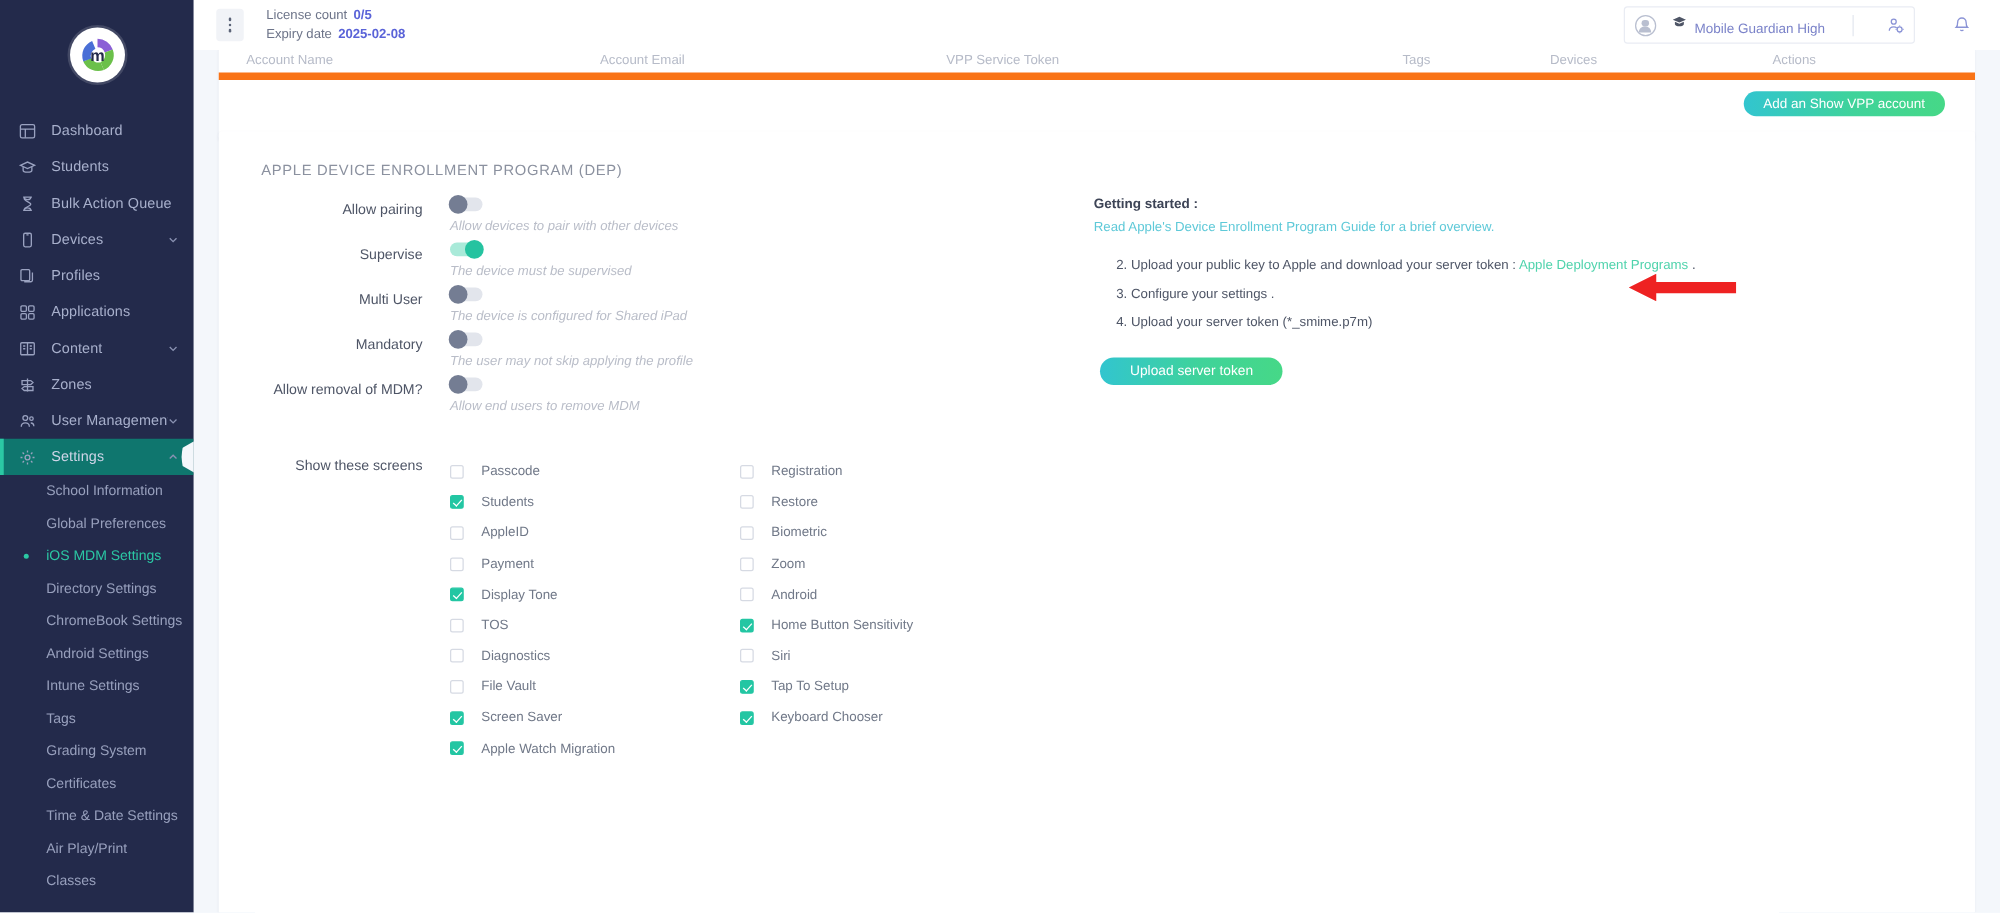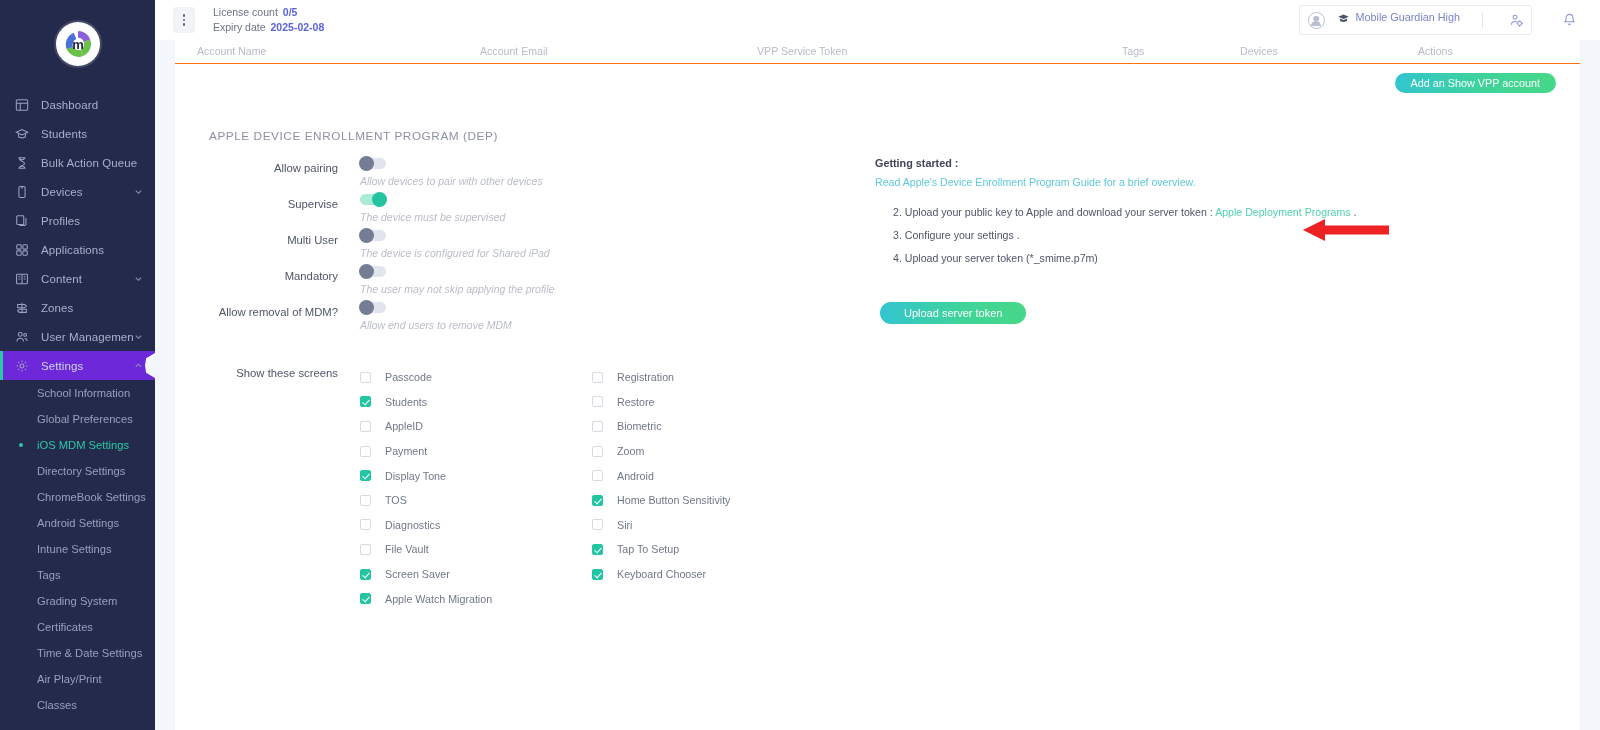--- a/index.html
+++ b/index.html
@@ -30,21 +30,21 @@
   .nav-item .ico {
     width: 16px; height: 16px; flex: 0 0 16px; margin-right: 11px;
     display: flex; align-items: center; justify-content: center;
     color: #9aa2c0;
   }
   .nav-item .lbl {
     font-size: 11.5px; color: #a8b0cc; letter-spacing: .1px;
     white-space: nowrap; overflow: hidden;
   }
   .nav-item .chev { margin-left: auto; color: #8a92b2; display: flex; }
-  .nav-item.active { background: #6d28d9; }
+  .nav-item.active { background: #0f766e; }
   .nav-item.active .lbl { color: #cfd5e8; }
   .nav-item.active::before {
     content: ""; position: absolute; left: 0; top: 0; bottom: 0;
     width: 3px; background: #2bc8a4;
   }
   .nav-notch {
     position: absolute; right: -1px; top: 50%; transform: translateY(-50%);
     width: 11px; height: 26px; background: #f4f7fb;
     border-radius: 9px 0 0 9px;
     clip-path: polygon(100% 0, 100% 100%, 10% 78%, 0 50%, 10% 22%);
@@ -88,37 +88,37 @@
     position: relative; flex: 0 0 17px;
   }
   .avatar-circle::before {
     content: ""; position: absolute; left: 50%; top: 3px; transform: translateX(-50%);
     width: 5.5px; height: 5.5px; border-radius: 50%; background: #b9bfd0;
   }
   .avatar-circle::after {
     content: ""; position: absolute; left: 50%; bottom: 1.2px; transform: translateX(-50%);
     width: 10px; height: 5px; border-radius: 5px 5px 0 0; background: #b9bfd0;
   }
-  .school { display: flex; align-items: flex-start; margin-left: 12px; }
+  .school { display: flex; align-items: flex-end; margin-left: 12px; }
   .school .nm { font-size: 10.8px; color: #7b83c9; margin-left: 6px; white-space: nowrap; }
   .vdiv { width: 1px; height: 17px; background: #e4e7ef; margin: 0 22px; }
   .hicon { width: 22px; display: flex; align-items: center; justify-content: center; cursor: pointer; }
   .bell-btn { margin-left: 26px; margin-right: 6px; }
 
   
   .content { position: absolute; top: 40px; left: 0; right: 0; bottom: 0; overflow: hidden; }
 
   .card {
     background: #fff; border-radius: 3px; margin: 0 20px;
     box-shadow: 0 1px 2px rgba(40,50,90,.05);
   }
   .card-vpp { position: absolute; top: -2px; left: 0; right: 0; }
   .vpp-head {
     display: flex; padding: 0 22px; height: 26px; align-items: center;
-    border-bottom: 1px solid #f97316;
+    border-bottom: 6px solid #f97316;
   }
   .vpp-head span { font-size: 10.6px; color: #b6bbc8; white-space: nowrap; }
   .vpp-body { height: 48px; position: relative; }
   .btn-grad {
     background: linear-gradient(90deg, #32c5cf 0%, #3fd39a 55%, #46d887 100%);
     color: #ffffff; border: none; border-radius: 14px;
     font-size: 10.8px; font-family: "Liberation Sans", sans-serif;
     cursor: pointer; white-space: nowrap;
   }
   .btn-vpp { position: absolute; right: 24px; top: 9px; height: 20px; padding: 0 16px; }
@@ -154,21 +154,21 @@
     margin: 6px 0 0 0; white-space: nowrap;
   }
 
   
   .gs-title { font-size: 10.8px; font-weight: 700; color: #3d4456; }
   .gs-link-main { font-size: 10.6px; color: #5ec9d8; margin-top: 7px; display: block; cursor: pointer; }
   .gs-steps { margin: 18px 0 0 18px; }
   .gs-step { font-size: 10.6px; color: #4e5566; margin-bottom: 11px; white-space: nowrap; }
   .gs-step a { color: #5ad6b0; text-decoration: none; cursor: pointer; }
   .gs-step .lnk2 { color: #4fd3ac; }
-  .upload-wrap { margin: 38px 0 0 0; display: flex; }
+  .upload-wrap { margin: 22px 0 0 0; display: flex; }
   .btn-upload { height: 22px; padding: 0 24px; margin-left: 5px; border-radius: 12px; font-size: 11px; }
 
   
   .red-arrow { position: absolute; left: 1148px; top: 219px; width: 86px; height: 22px; }
 
   
   .screens-row { display: flex; margin-top: 28px; }
   .screens-label {
     width: 185px; flex: 0 0 185px; text-align: right; padding-right: 22px;
     font-size: 11.3px; color: #4e5566; padding-top: 2px; white-space: nowrap;

